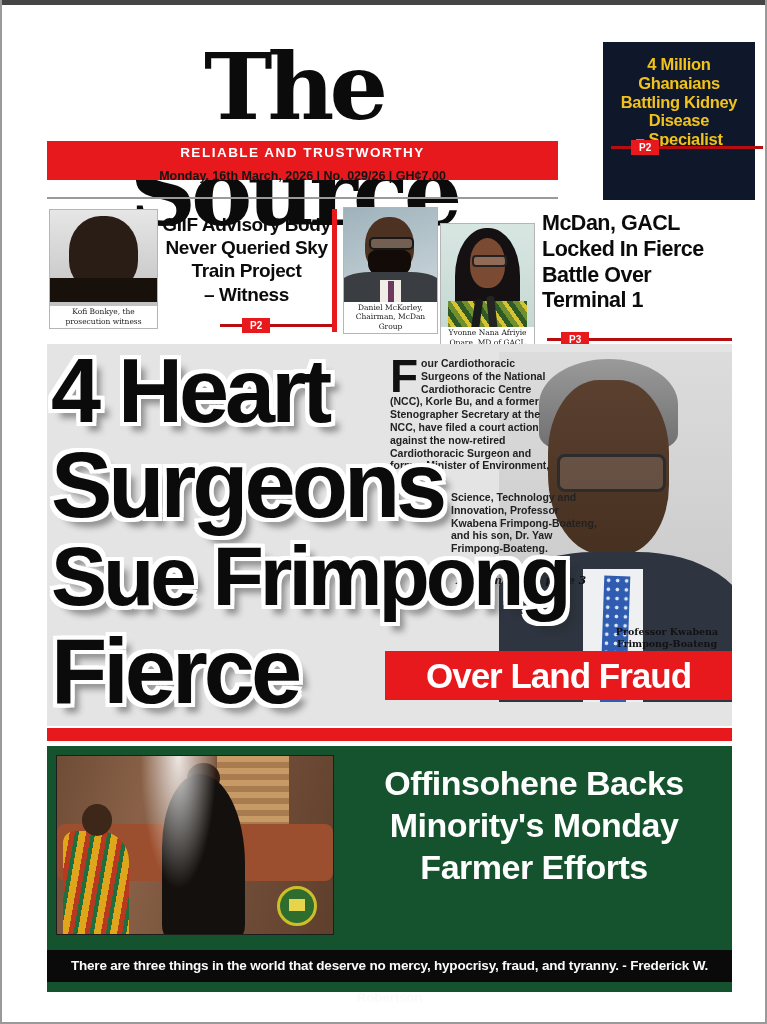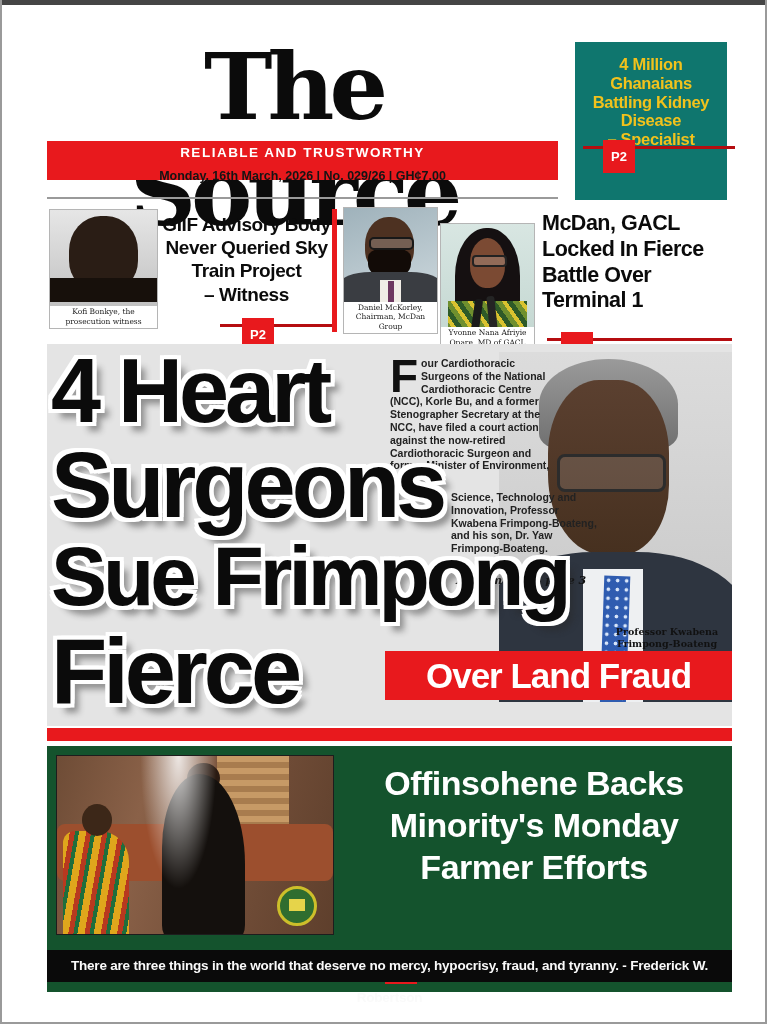--- a/index.html
+++ b/index.html
@@ -28,32 +28,32 @@
     background:var(--red);color:#fff;font-weight:bold;font-size:13.5px;
     letter-spacing:1.5px;text-align:center;line-height:24px;
   }
   .dateline{
     position:absolute;left:45px;top:169px;width:511px;text-align:center;
     font-weight:bold;font-size:12.5px;color:#141414;
   }
   .toprule{position:absolute;left:45px;top:197px;width:511px;height:2px;background:#9a9a9a;}
 
   
-  .kidney{position:absolute;left:573px;top:42px;width:152px;height:158px;background:#0f766e;}
+  .kidney{position:absolute;left:601px;top:42px;width:152px;height:158px;background:#0f172a;}
   .kidney-text{padding-top:13px;text-align:center;color:var(--yellow);
     font-weight:bold;font-size:16.5px;line-height:1.14;letter-spacing:-0.3px;}
   .kidney-pr{position:absolute;bottom:9px;left:8px;right:8px;}
 
   
   .pageref{position:absolute;height:15px;}
   .pageref.inflow{position:relative;}
   .pr-line{position:absolute;left:0;right:0;top:6px;height:3px;background:var(--dark-red);}
   .pr-line.thin{height:2px;background:#7d0b0e;}
   .pr-badge{position:absolute;top:0;background:var(--red);color:#fff;font-weight:bold;
-    font-size:13px;line-height:15px;padding:9px 8px;}
+    font-size:10px;line-height:15px;padding:0 8px;}
 
   
   .photo{position:absolute;overflow:hidden;background:#ddd;box-sizing:border-box;border:1px solid #b5b5b5;}
   .photo .art{position:absolute;}
   .photo-cap{
     position:absolute;left:0;right:0;bottom:0;background:#fff;
     font-family:"DejaVu Serif",serif;font-size:7.5px;line-height:1.25;
     text-align:center;color:#222;padding:1px 1px 2px;
   }
   .giif-photo{left:47px;top:209px;width:109px;height:120px;}

